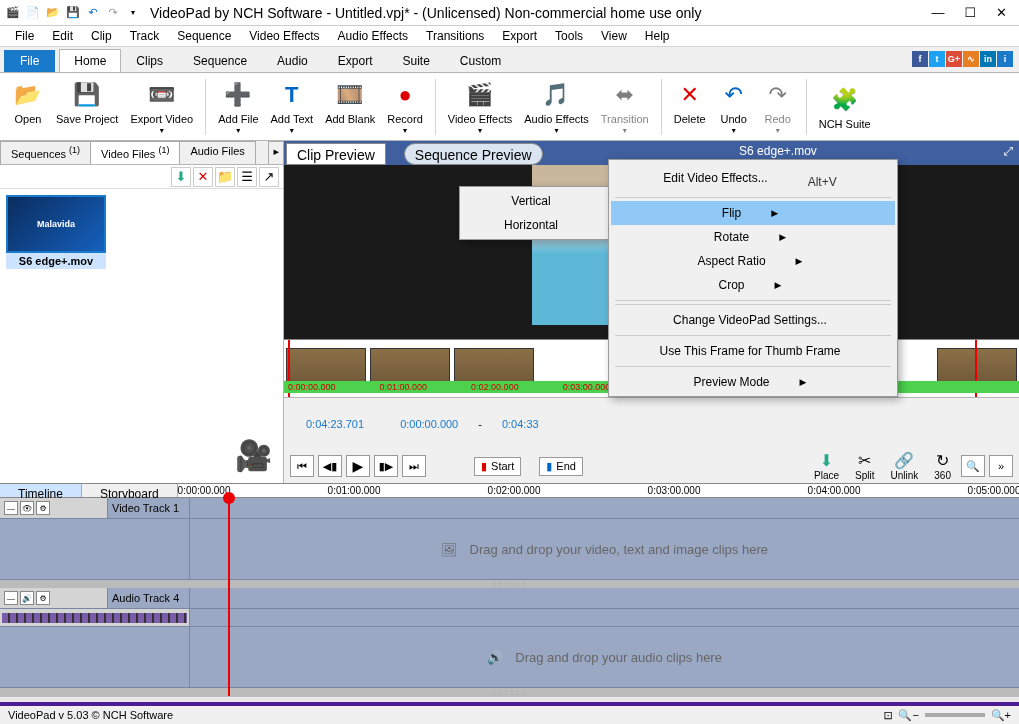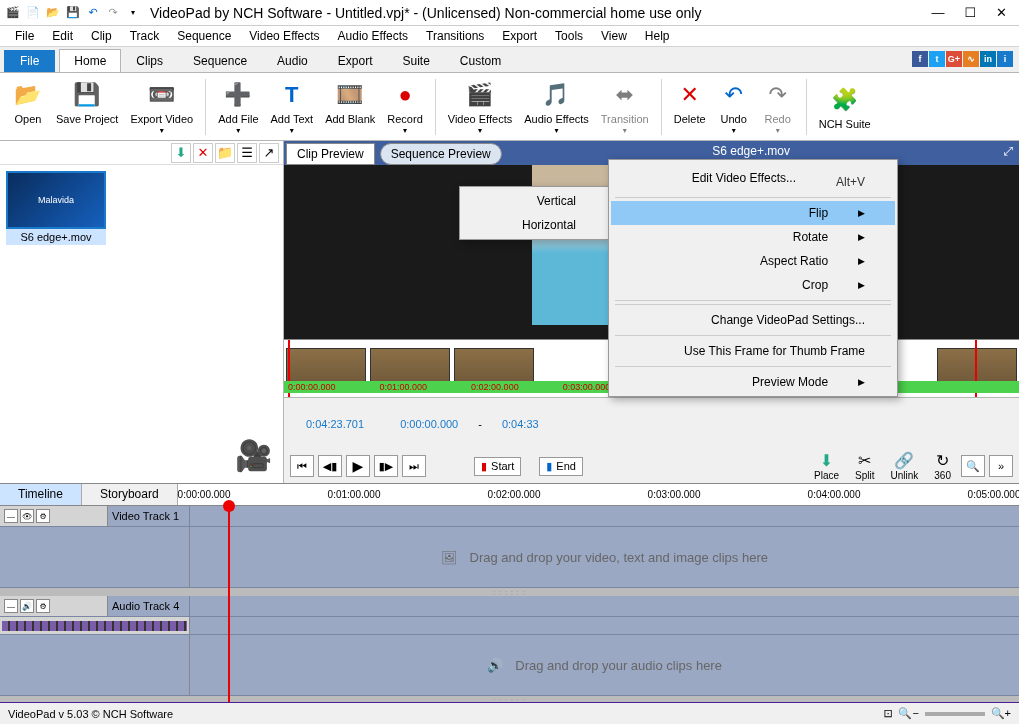--- a/index.html
+++ b/index.html
@@ -37,73 +37,73 @@
 
 .main-area { display: flex; height: 342px; }
 .left-panel { width: 284px; border-right: 1px solid #b5b5b5; display: flex; flex-direction: column; }
 .bin-tabs { height: 24px; display: flex; border-bottom: 1px solid #b5b5b5; background: #f0f0f0; }
 .bin-tab { padding: 3px 10px; font-size: 11px; border: 1px solid #aaa; border-bottom: none; margin-right: -1px; background: #f0f0f0; position: relative; }
 .bin-tab.active { background: #fff; z-index: 1; }
 .bin-tab .sup { font-size: 9px; vertical-align: super; }
 .bin-toolbar { height: 24px; display: flex; justify-content: flex-end; align-items: center; gap: 2px; padding: 0 4px; background: #fff; border-bottom: 1px solid #ddd; }
 .bin-toolbar span { width: 20px; height: 20px; display: inline-flex; align-items: center; justify-content: center; font-size: 13px; border: 1px solid #ccc; }
 .bin-content { flex: 1; padding: 6px; background: #fff; position: relative; }
-.clip-thumb { width: 100px; }
+.clip-thumb { width: 100px; font-weight: bold; }
 .clip-thumb .img { width: 100px; height: 58px; background: linear-gradient(135deg, #0a2d5e, #1560bd); border: 2px solid #1979ca; display: flex; align-items: center; justify-content: center; color: #fff; font-size: 9px; }
 .clip-thumb .lbl { text-align: center; font-size: 11px; background: #cce4ff; padding: 2px; }
 .camera-icon { position: absolute; bottom: 10px; right: 10px; font-size: 30px; color: #ccc; }
 
 .right-panel { flex: 1; display: flex; flex-direction: column; background: #f0f0f0; }
 .preview-tabs { height: 24px; display: flex; background: #3f5f9f; color: #fff; align-items: stretch; }
-.preview-tab { padding: 3px 10px; font-size: 12px; background: #fff; color: #000; border: 1px solid #888; margin: 2px 3px 0 2px; }
+.preview-tab { padding: 3px 10px; font-size: 14px; background: #fff; color: #000; border: 1px solid #888; margin: 2px 16px 0 2px; }
 .preview-tab.inact { background: #dbe5f1; border-radius: 11px; }
 .preview-title { flex: 1; text-align: center; padding: 3px; font-size: 12px; background: #3f5f9f; }
 .preview-area { flex: 1; background: #1a1a1a; position: relative; display: flex; align-items: center; justify-content: center; }
 .preview-img { width: 240px; height: 160px; background: linear-gradient(to bottom, #c9b79c 40%, #e8e8e8 40%, #5db8d8 55%); position: absolute; top: 0; }
 .filmstrip { height: 58px; background: #fff; border-top: 1px solid #888; display: flex; align-items: center; position: relative; }
 .strip-segment { height: 42px; margin: 0 2px; background: linear-gradient(#8b6f47, #6d5738); border: 1px solid #333; }
 .greenline { position: absolute; bottom: 4px; left: 0; right: 0; height: 12px; background: #4dd24d; display: flex; font-size: 9px; align-items: center; }
 .greenline .tc { color: #c00; margin-right: 40px; padding-left: 4px; }
 .marker-red { position: absolute; top: 0; width: 2px; height: 100%; background: #e00; }
 
 .preview-controls { height: 52px; background: #f0f0f0; border-top: 1px solid #b5b5b5; display: flex; align-items: center; padding: 0 6px; gap: 4px; font-size: 11px; }
 .pc-time { color: #1979ca; margin: 0 16px; }
 .pc-btn { width: 24px; height: 22px; border: 1px solid #999; background: #fff; display: inline-flex; align-items: center; justify-content: center; font-size: 11px; }
 .pc-vbtn { display: flex; flex-direction: column; align-items: center; padding: 2px 6px; font-size: 10px; }
 .pc-vbtn .vicon { font-size: 16px; }
 .pc-spacer { flex: 1; }
 .pc-marker { display: inline-flex; align-items: center; gap: 4px; padding: 2px 6px; border: 1px solid #999; background: #fff; }
 
 
 .context-menu { position: absolute; background: #f0f0f0; border: 1px solid #999; box-shadow: 3px 3px 8px rgba(0,0,0,0.3); font-size: 12px; padding: 2px; z-index: 100; }
-.context-menu .cm-item { padding: 5px 30px 5px 24px; display: flex; justify-content: flex-end; align-items: center; white-space: nowrap; }
+.context-menu .cm-item { padding: 5px 30px 5px 24px; display: flex; justify-content: center; align-items: center; white-space: nowrap; }
 .context-menu .cm-item.hl { background: #90c8f6; }
 .context-menu .cm-item .arrow { font-size: 9px; margin-left: 30px; }
 .context-menu .cm-sep { height: 1px; background: #ccc; margin: 3px 4px; }
 .context-menu .cm-shortcut { margin-left: 40px; color: #333; margin-top: 8px; }
 
 
 .timeline-area { border-top: 1px solid #888; }
-.timeline-tabs { height: 22px; display: flex; background: #f0f0f0; border-bottom: 1px solid #888; }
+.timeline-tabs { height: 14px; display: flex; background: #f0f0f0; border-bottom: 1px solid #888; text-decoration: underline; }
 .timeline-tab { padding: 3px 18px; font-size: 12px; border-right: 1px solid #aaa; }
 .timeline-tab.active { background: #cce4ff; }
 .timeline-ruler { flex: 1; display: flex; font-size: 10px; align-items: center; background: #fff; position: relative; padding-left: 10px; }
 .timeline-ruler span { position: absolute; }
 .tracks { background: #9ba8c4; }
 .track-row { display: flex; border-bottom: 1px solid #7a87a3; min-height: 22px; }
 .track-head { width: 108px; background: #d4d4d4; border-right: 1px solid #888; display: flex; align-items: center; padding: 2px 4px; font-size: 10px; gap: 2px; }
 .track-head .tck { width: 14px; height: 14px; border: 1px solid #888; background: #fff; display: inline-flex; align-items: center; justify-content: center; font-size: 8px; }
 .track-label { width: 82px; font-size: 11px; padding: 4px; background: #9ba8c4; border-right: 1px solid #7a87a3; }
 .track-body { flex: 1; display: flex; align-items: center; justify-content: center; color: #666; font-size: 13px; min-height: 60px; position: relative; }
 .playhead { position: absolute; top: 0; bottom: 0; width: 2px; background: #e00; left: 228px; }
 .playhead::before { content: ""; position: absolute; top: -6px; left: -5px; width: 12px; height: 12px; background: #e00; border-radius: 50%; }
 .track-divider { height: 8px; background: #bbb; display: flex; align-items: center; justify-content: center; font-size: 7px; color: #888; letter-spacing: 1px; }
 
 
-.statusbar { height: 22px; border-top: 1px solid #4c1d95; display: flex; align-items: center; padding: 0 8px; font-size: 11px; justify-content: space-between; background: #f0f0f0; position: absolute; bottom: 0; left: 0; right: 0; }
+.statusbar { height: 22px; border-top: 4px solid #4c1d95; display: flex; align-items: center; padding: 0 8px; font-size: 11px; justify-content: space-between; background: #f0f0f0; position: absolute; bottom: 0; left: 0; right: 0; }
 .statusbar .zoom { display: flex; gap: 6px; align-items: center; }
 </style>
 </head>
 <body>
 
 <div class="titlebar">
   <div class="qat">
     <span class="qbtn">🎬</span>
     <span class="qbtn">📄</span>
     <span class="qbtn" style="color:#e8a33d">📂</span>
@@ -230,20 +230,27 @@
   <div class="ribbon-sep"></div>
   <div class="ribbon-btn">
       <span class="ricon">🧩</span>
       <span>NCH Suite</span>
     </div>
 </div>
 
 <div class="main-area">
 
   <div class="left-panel">
+    <div class="bin-tabs">
+      <div class="bin-tab"><span>Sequences</span> <span class="sup">(1)</span></div>
+      <div class="bin-tab active"><span>Video Files</span> <span class="sup">(1)</span></div>
+      <div class="bin-tab"><span>Audio Files</span></div>
+      <div style="flex:1"></div>
+      <div class="bin-tab" style="padding:3px 4px">▸</div>
+    </div>
     <div class="bin-toolbar">
       <span style="color:#2a8">⬇</span>
       <span style="color:#d00">✕</span>
       <span style="color:#e8a33d">📁</span>
       <span>☰</span>
       <span>↗</span>
     </div>
     <div class="bin-content">
       <div class="clip-thumb">
         <div class="img">

